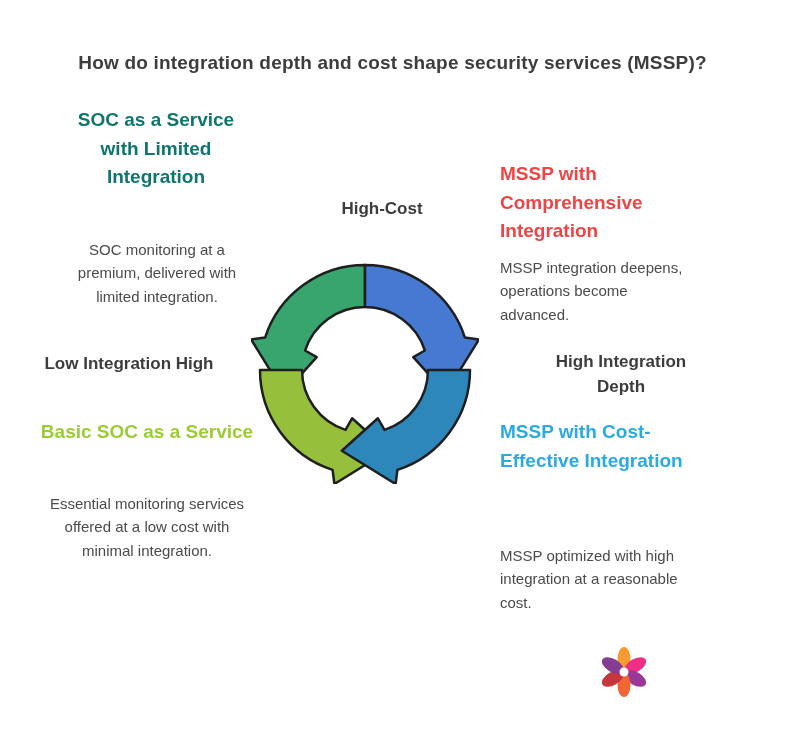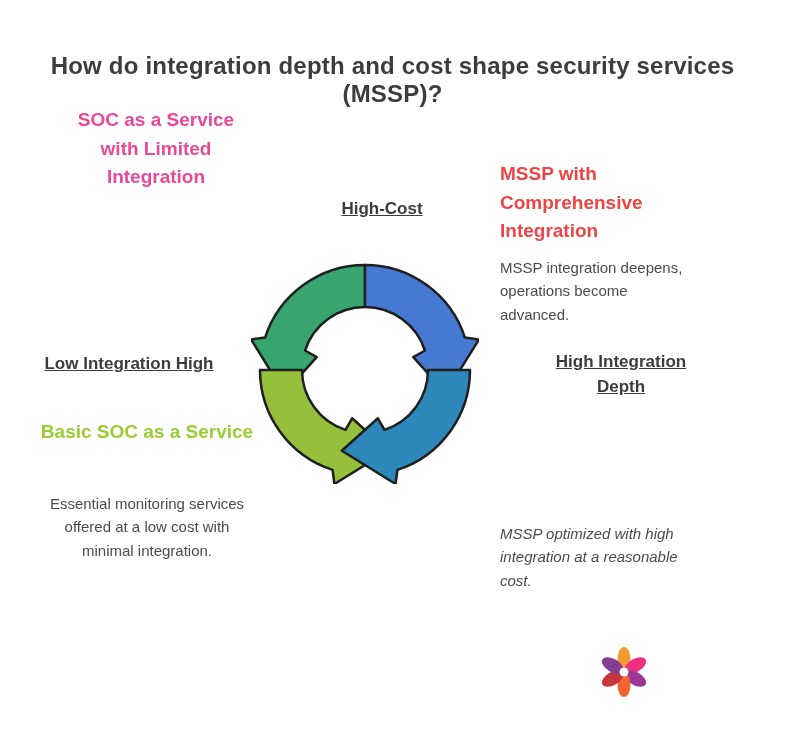--- a/index.html
+++ b/index.html
@@ -1,70 +1,72 @@
 <!DOCTYPE html>
 <html><head>
 <meta charset="utf-8">
 <style>
   html,body{margin:0;padding:0;background:#fff;}
   body{font-family:"Liberation Sans", sans-serif;}
   .canvas{position:relative;width:785px;height:734px;background:#ffffff;overflow:hidden;}
 
   .title{position:absolute;left:35px;top:52px;width:715px;text-align:center;
-         font-size:24px;font-weight:700;color:#3d3d3d;letter-spacing:.2px;}
+         font-size:19px;font-weight:700;color:#3d3d3d;letter-spacing:.2px;}
 
   .block{position:absolute;line-height:1.5;}
   .heading{font-weight:700;font-size:19px;line-height:1.5;}
   .desc{font-size:15px;color:#4b4b4b;line-height:1.55;}
-  .axis{font-weight:700;font-size:17px;color:#3c3c3c;line-height:1.45;text-decoration:underline;}
+  .axis{font-weight:700;font-size:17px;color:#3c3c3c;line-height:1.45;}
 
   
   .tl-heading{left:70px;top:106px;width:172px;text-align:center;color:#2fd673;}
   .tl-desc{left:56px;top:238px;width:202px;text-align:center;}
   .axis-left{left:38px;top:352px;width:182px;text-align:center;}
   .bl-heading{left:40px;top:418px;width:214px;text-align:center;color:#9acd32;}
   .bl-desc{left:40px;top:492px;width:214px;text-align:center;}
 
   
   .axis-top{left:302px;top:197px;width:160px;text-align:center;}
   .axis-bottom{left:300px;top:527px;width:145px;text-align:center;}
 
   
   .tr-heading{left:500px;top:160px;width:195px;text-align:left;color:#4285f4;}
   .tr-desc{left:500px;top:256px;width:188px;text-align:left;}
   .axis-right{left:532px;top:350px;width:178px;text-align:center;}
   .br-heading{left:500px;top:418px;width:195px;text-align:left;color:#29abe2;}
-  .br-desc{left:500px;top:522px;width:195px;text-align:left;font-style:italic;}
+  .br-desc{left:500px;top:544px;width:195px;text-align:left;}
 
   .cycle{position:absolute;left:251px;top:256px;width:228px;height:228px;}
   .cycle path{stroke:#1f1f1f;stroke-width:2.5;stroke-linejoin:round;}
 
   .logo{position:absolute;left:596px;top:644px;width:56px;height:56px;}
 </style>
 </head>
 <body>
 
 <div class="canvas">
 
   <div class="title">How do integration depth and cost shape security services (MSSP)?</div>
 
-  <div class="block heading tl-heading" style="color: #ec4899;">SOC as a Service with Limited Integration</div>
+  <div class="block heading tl-heading" style="color: #0f766e;">SOC as a Service with Limited Integration</div>
+  <div class="block desc tl-desc">SOC monitoring at a premium, delivered with limited integration.</div>
 
   <div class="block axis axis-left">Low Integration High</div>
 
   <div class="block desc bl-desc">Essential monitoring services offered at a low cost with minimal integration.</div>
   <div class="block heading bl-heading" style="color: rgb(154, 205, 50);">Basic SOC as a Service</div>
 
   <div class="block axis axis-top">High-Cost</div>
 
   <div class="block heading tr-heading" style="color: #ef4444;">MSSP with Comprehensive Integration</div>
   <div class="block desc tr-desc">MSSP integration deepens, operations become advanced.</div>
 
   <div class="block axis axis-right">High Integration Depth</div>
 
+  <div class="block heading br-heading" style="color: rgb(41, 171, 226);">MSSP with Cost-Effective Integration</div>
   <div class="block desc br-desc">MSSP optimized with high integration at a reasonable cost.</div>
 
   <svg class="cycle" viewBox="-114 -114 228 228" xmlns="http://www.w3.org/2000/svg">
 
     <g>
       <path d="M 0,-105 A 105,105 0 0 0 -99.9,-32.4 L -114,-30.6 L -80.7,23.2 L -48.3,-12.9 L -59.9,-19.5 A 63,63 0 0 1 0,-63 Z" fill="#37a56d"></path>
       <path transform="rotate(-90)" d="M 0,-105 A 105,105 0 0 0 -99.9,-32.4 L -114,-30.6 L -80.7,23.2 L -48.3,-12.9 L -59.9,-19.5 A 63,63 0 0 1 0,-63 Z" fill="#96c03c"></path>
       <path transform="scale(-1,1)" d="M 0,-105 A 105,105 0 0 0 -99.9,-32.4 L -114,-30.6 L -80.7,23.2 L -48.3,-12.9 L -59.9,-19.5 A 63,63 0 0 1 0,-63 Z" fill="#4679d2"></path>
       <path transform="scale(-1,1) rotate(-90)" d="M 0,-105 A 105,105 0 0 0 -99.9,-32.4 L -114,-30.6 L -80.7,23.2 L -48.3,-12.9 L -59.9,-19.5 A 63,63 0 0 1 0,-63 Z" fill="#2d87ba"></path>
     </g>

